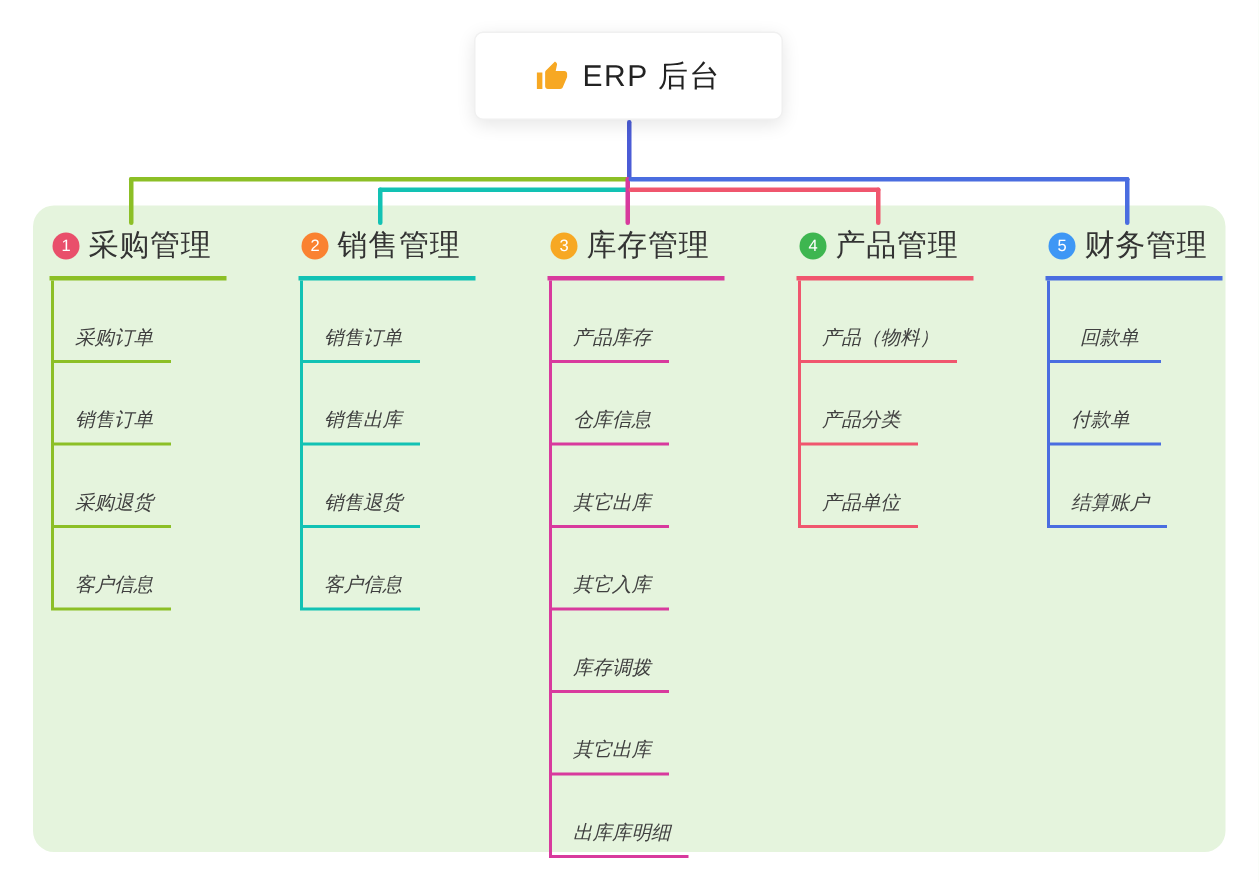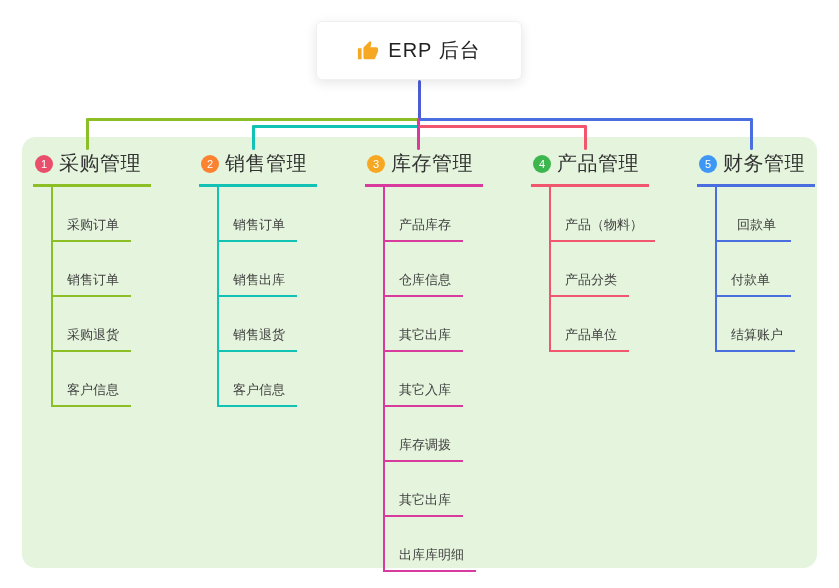--- a/index.html
+++ b/index.html
@@ -32,21 +32,21 @@
   .branch-header {
     display: flex; align-items: center; gap: 6px;
     width: 118px; padding: 2px 0 7px 2px; cursor: default;
   }
   .badge {
     width: 18px; height: 18px; border-radius: 50%;
     color: #fff; font-size: 11px; line-height: 18px; text-align: center;
     flex: 0 0 18px;
   }
   .branch-label { font-size: 20px; color: #333; font-weight: 500; letter-spacing: 0.5px; }
-  .children { margin-left: 18px; }
+  .children { margin-left: 1px; font-style: italic; }
   .child {
     display: table; min-width: 74px;
     padding: 29px 12px 6px 14px;
     font-size: 13px; color: #404040; line-height: 18px;
     white-space: nowrap; cursor: default;
   }
 </style>
 </head>
 <body>
 

